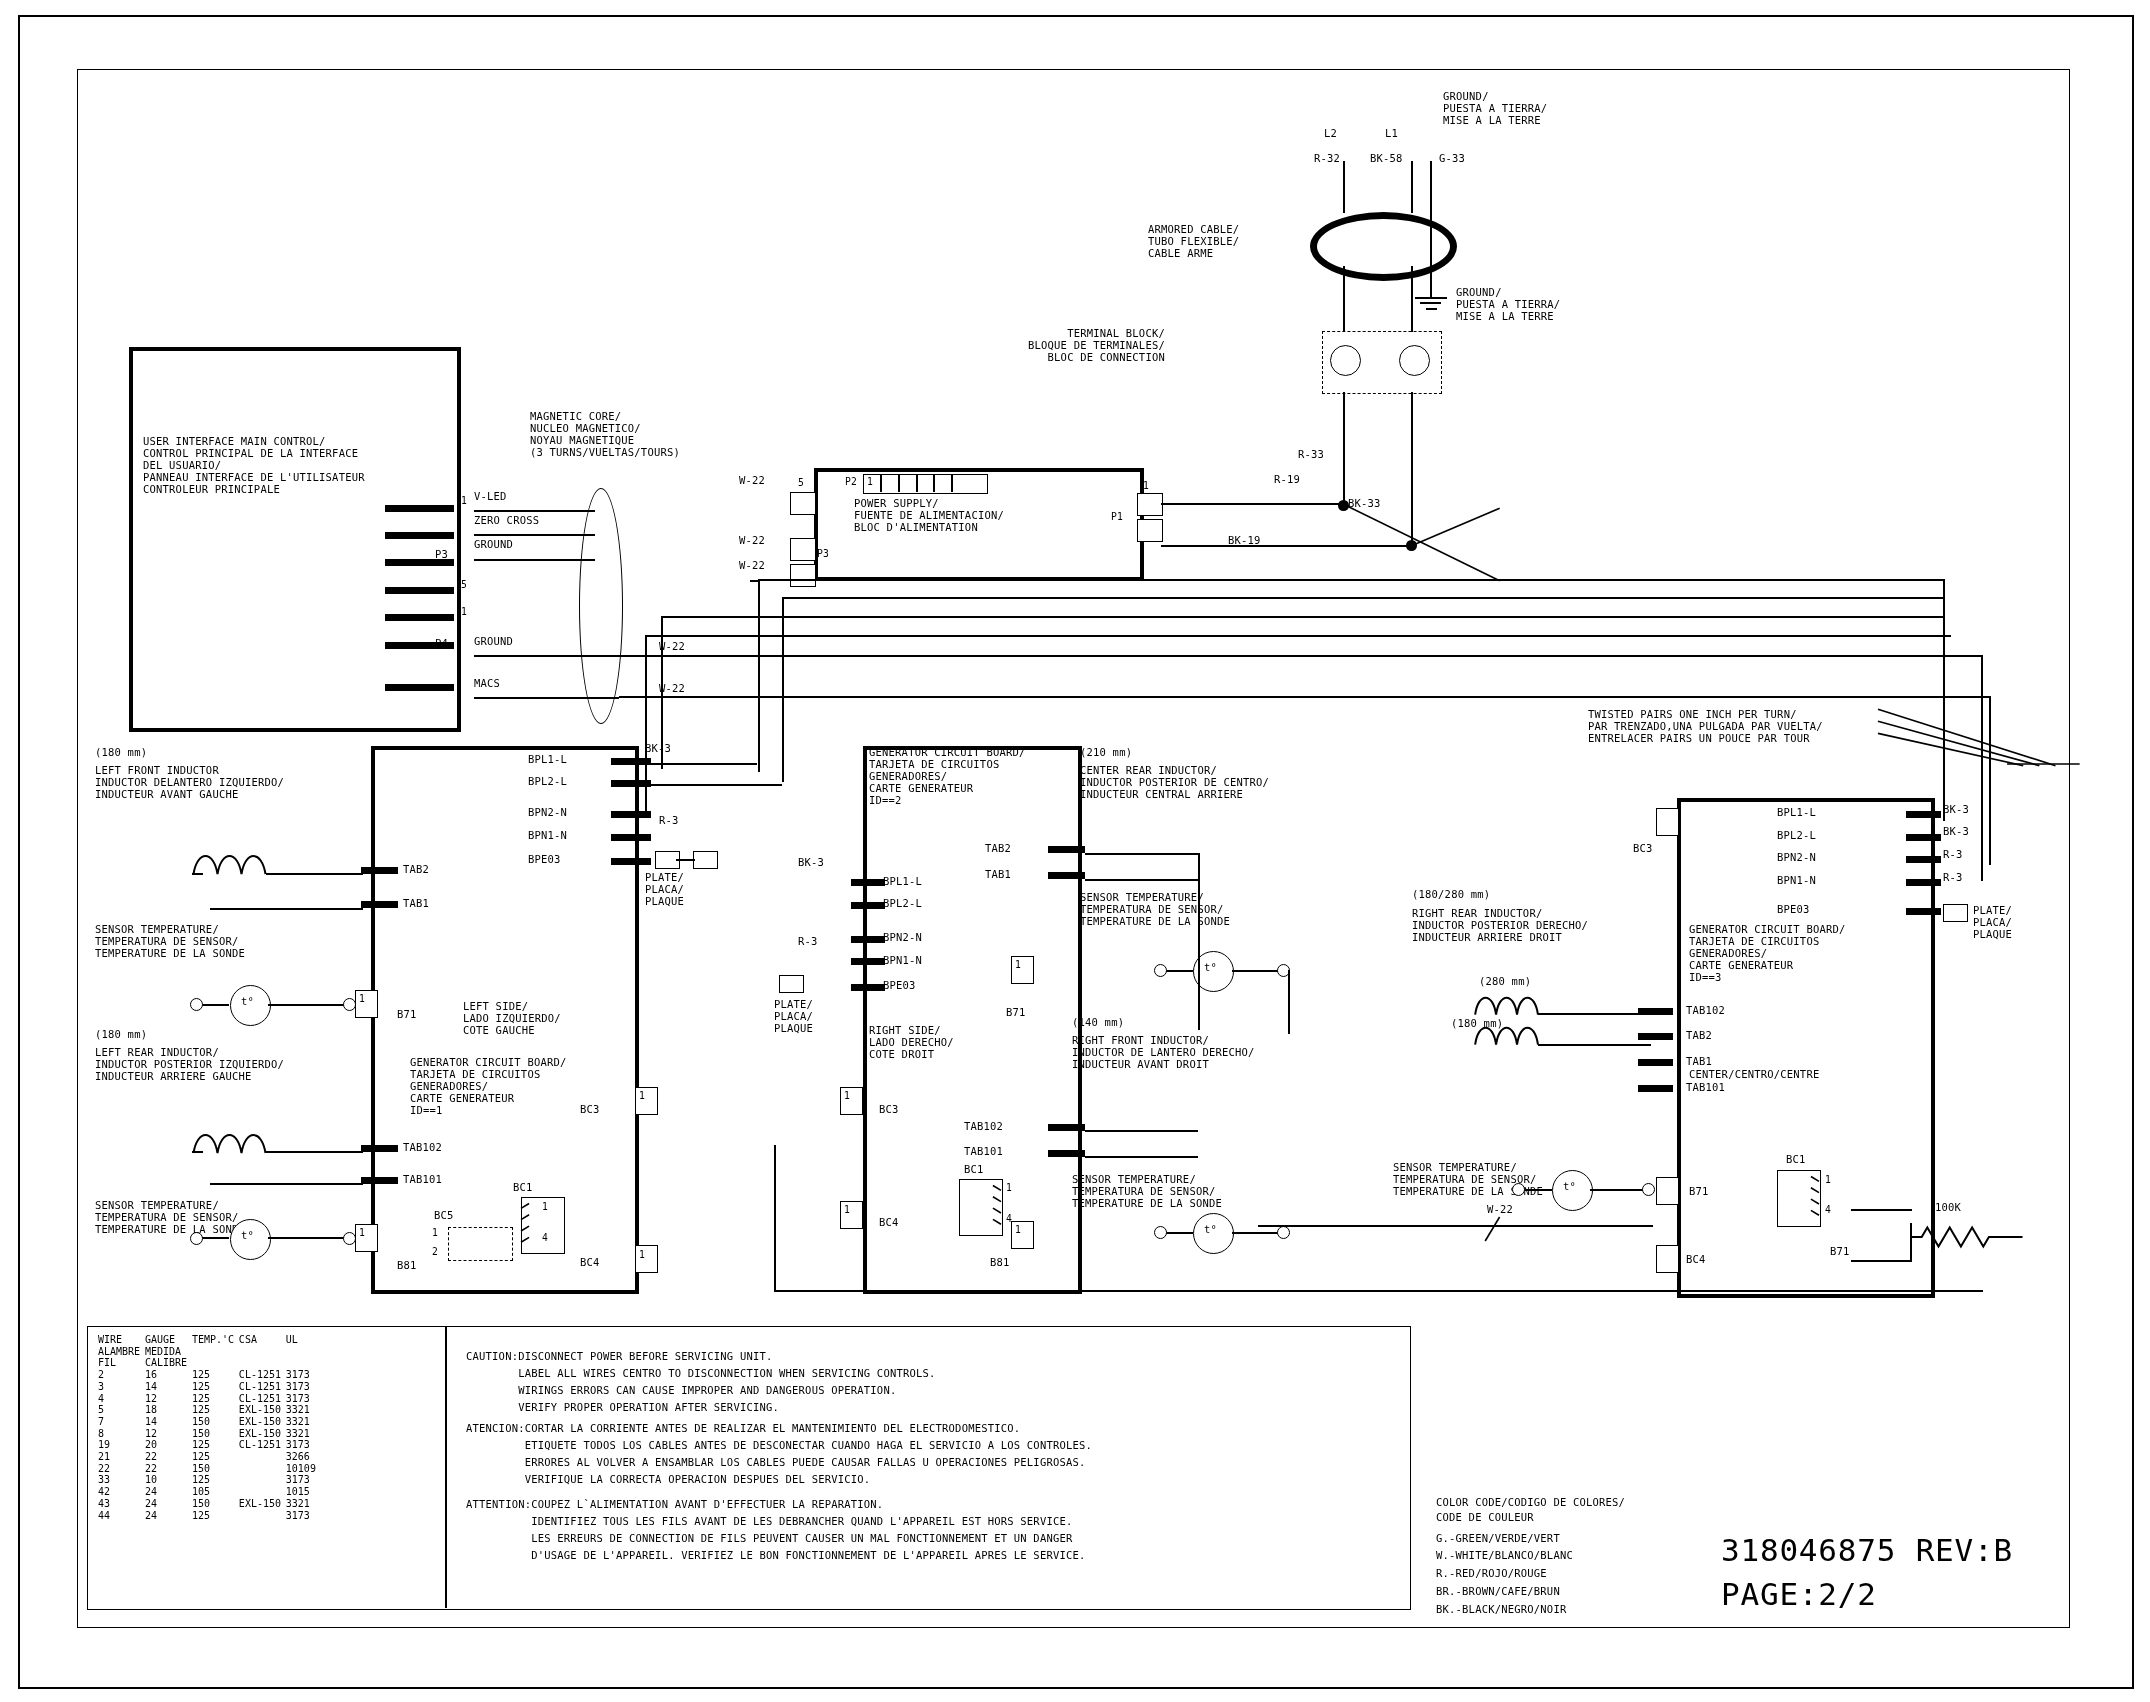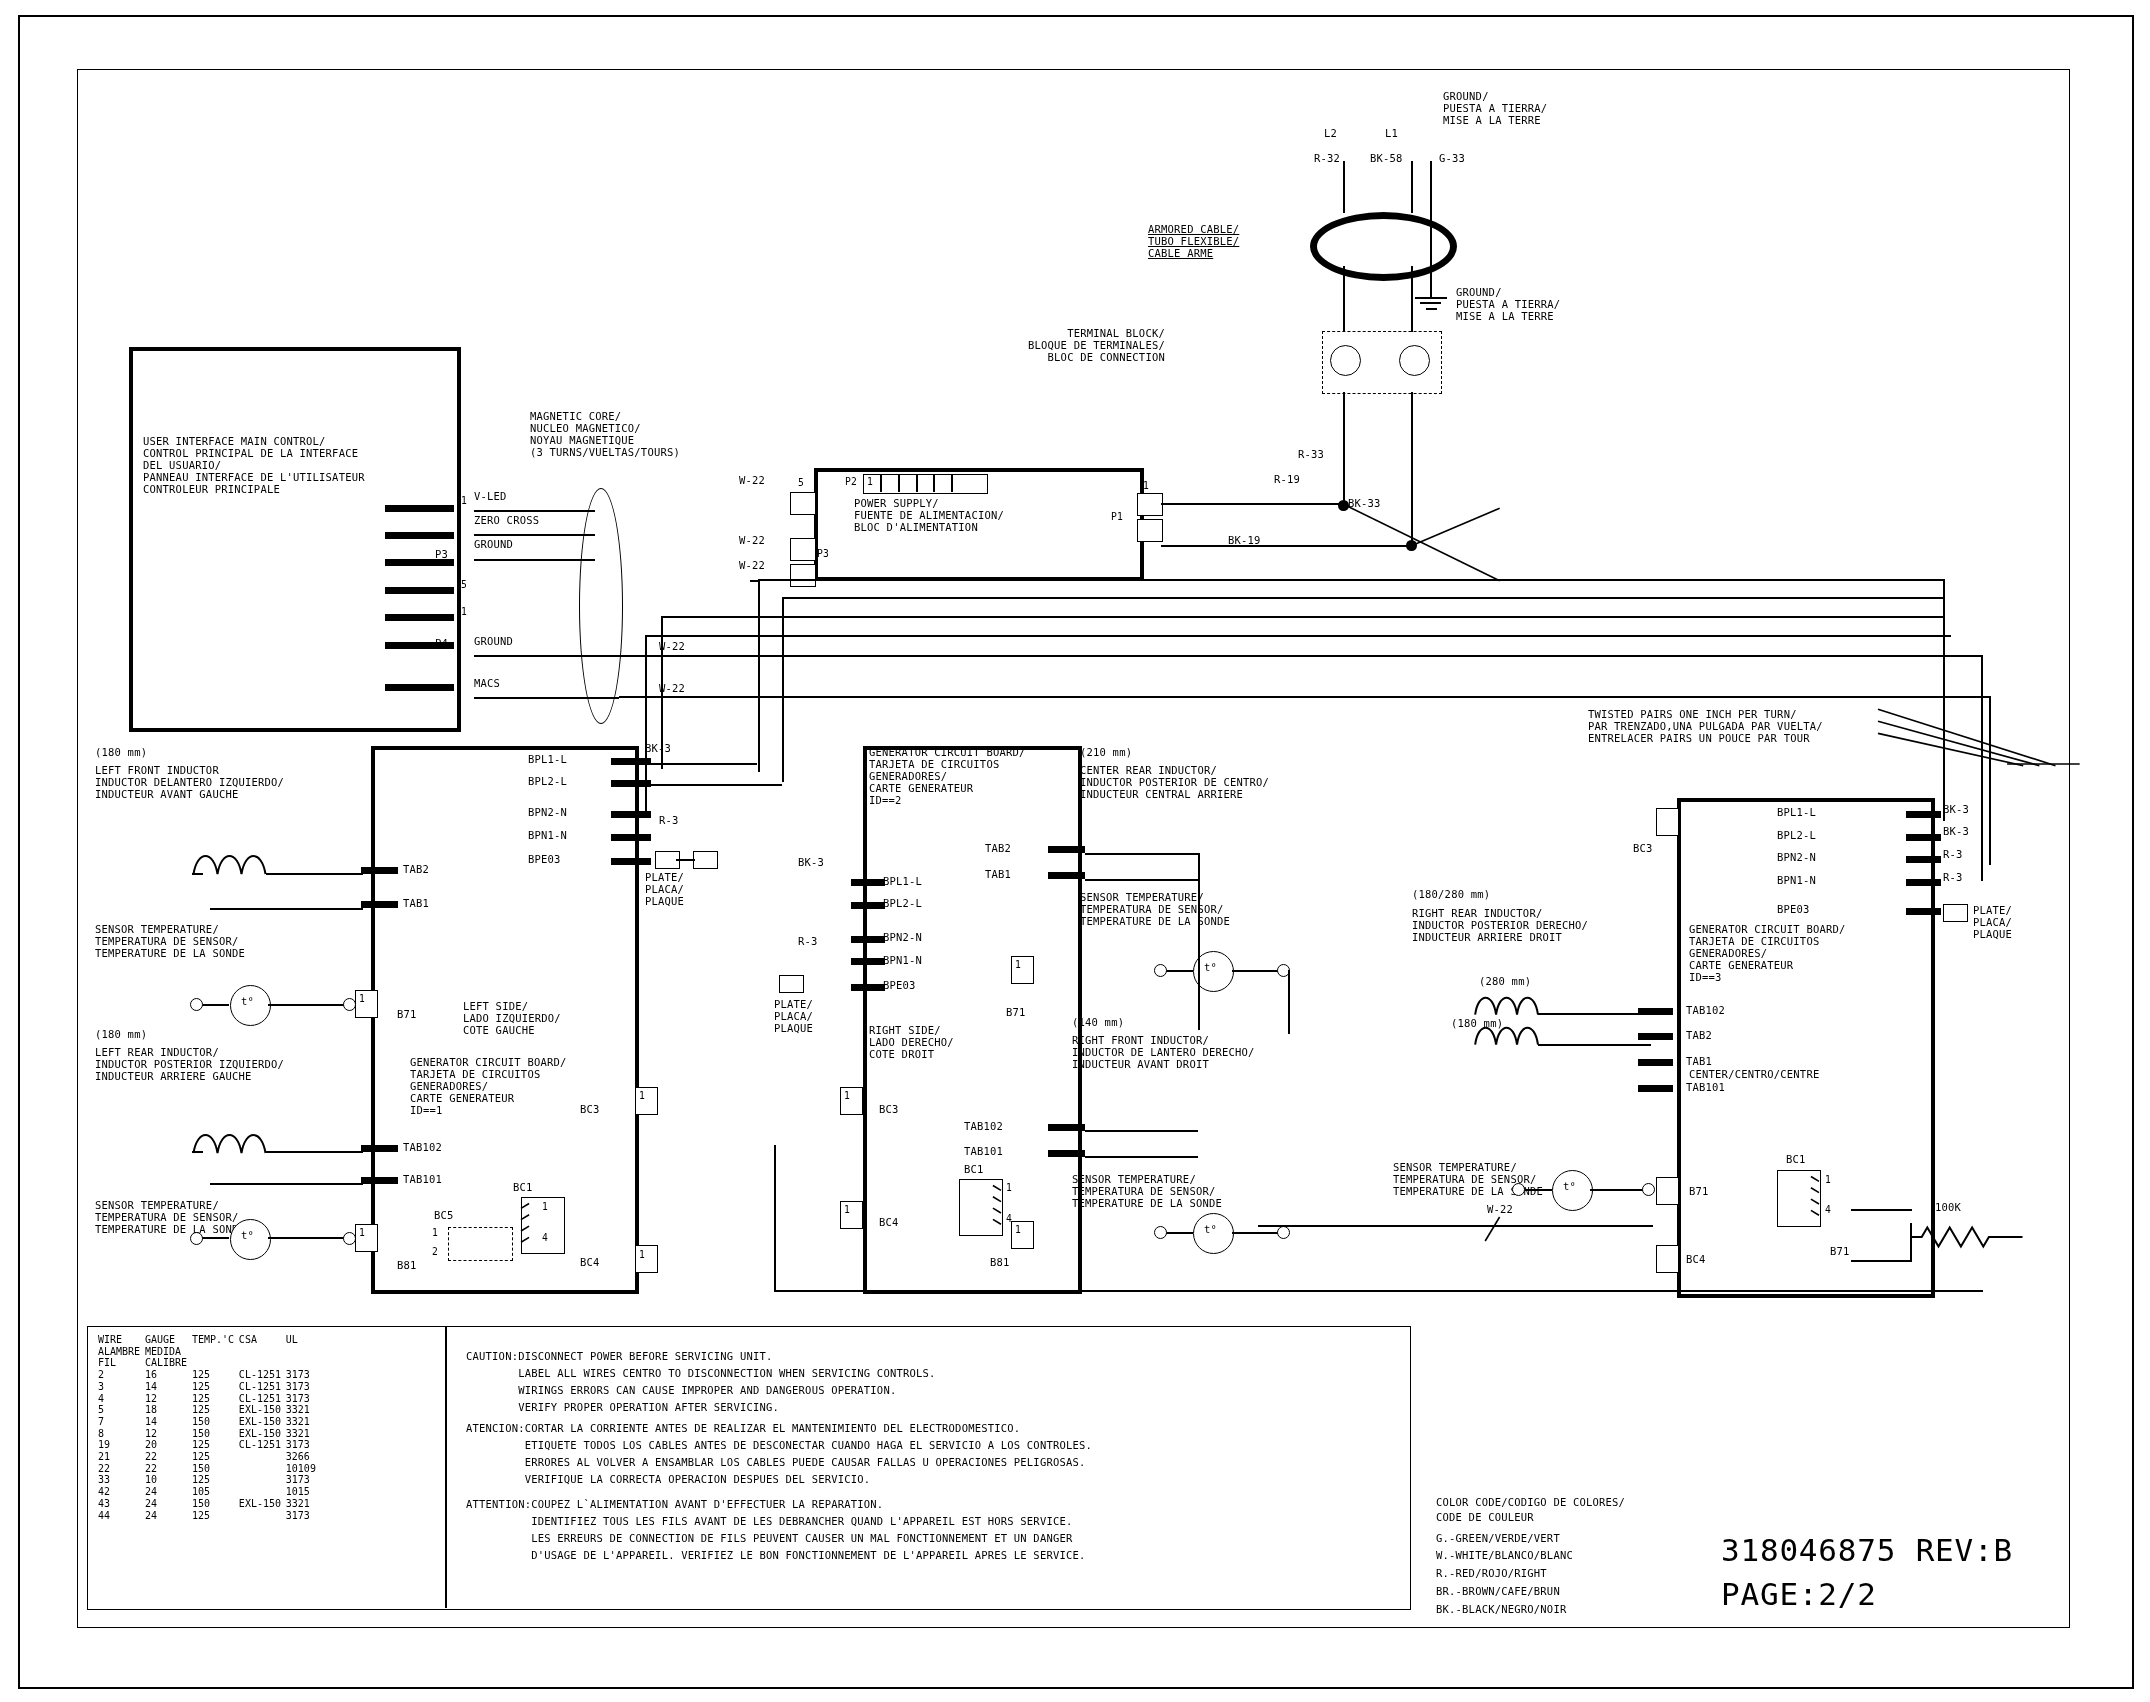--- a/index.html
+++ b/index.html
@@ -38,21 +38,21 @@
 
   <div class="t s" style="left:1443px;top:90px;">GROUND/
 PUESTA A TIERRA/
 MISE A LA TERRE</div>
   <div class="t s" style="left:1324px;top:127px;">L2</div>
   <div class="t s" style="left:1385px;top:127px;">L1</div>
   <div class="t s" style="left:1314px;top:152px;">R-32</div>
   <div class="t s" style="left:1370px;top:152px;">BK-58</div>
   <div class="t s" style="left:1439px;top:152px;">G-33</div>
 
-  <div class="t s" style="left:1148px;top:223px;text-decoration:underline;">ARMORED CABLE/
+  <div class="t s" style="left:1148px;top:223px;">ARMORED CABLE/
 TUBO FLEXIBLE/
 CABLE ARME</div>
   <div class="ellipse" style="left:1310px;top:212px;width:133px;height:55px;"></div>
 
   <div class="ln h3" style="left:1415px;top:297px;width:32px;"></div>
   <div class="ln h3" style="left:1420px;top:302px;width:21px;"></div>
   <div class="ln h3" style="left:1426px;top:308px;width:10.5px;"></div>
   <div class="ln v" style="left:1430px;top:274px;height:22.6px;"></div>
   <div class="t s" style="left:1456px;top:286px;">GROUND/
 PUESTA A TIERRA/
@@ -609,21 +609,21 @@
          VERIFIQUE LA CORRECTA OPERACION DESPUES DEL SERVICIO.</div>
   <div class="t s" style="left:466px;top:1496px;line-height:17px;">ATTENTION:COUPEZ L`ALIMENTATION AVANT D'EFFECTUER LA REPARATION.
           IDENTIFIEZ TOUS LES FILS AVANT DE LES DEBRANCHER QUAND L'APPAREIL EST HORS SERVICE.
           LES ERREURS DE CONNECTION DE FILS PEUVENT CAUSER UN MAL FONCTIONNEMENT ET UN DANGER
           D'USAGE DE L'APPAREIL. VERIFIEZ LE BON FONCTIONNEMENT DE L'APPAREIL APRES LE SERVICE.</div>
 
   <div class="t s" style="left:1436px;top:1495px;line-height:15.3px;">COLOR CODE/CODIGO DE COLORES/
 CODE DE COULEUR</div>
   <div class="t s" style="left:1436px;top:1532px;">G.-GREEN/VERDE/VERT</div>
   <div class="t s" style="left:1436px;top:1549px;">W.-WHITE/BLANCO/BLANC</div>
-  <div class="t s" style="left:1436px;top:1567px;">R.-RED/ROJO/RIGHT</div>
+  <div class="t s" style="left:1436px;top:1567px;">R.-RED/ROJO/ROUGE</div>
   <div class="t s" style="left:1436px;top:1585px;">BR.-BROWN/CAFE/BRUN</div>
   <div class="t s" style="left:1436px;top:1603px;">BK.-BLACK/NEGRO/NOIR</div>
 
   <div class="title-big" style="left:1721px;top:1532px;">318046875 REV:B</div>
   <div class="title-big" style="left:1721px;top:1576px;">PAGE:2/2</div>
 
 </div>
 
 
 </body></html>

